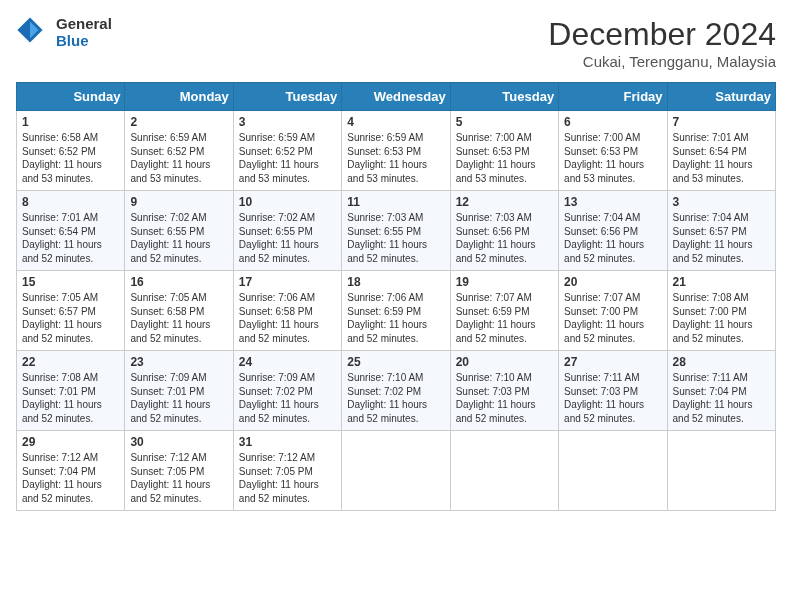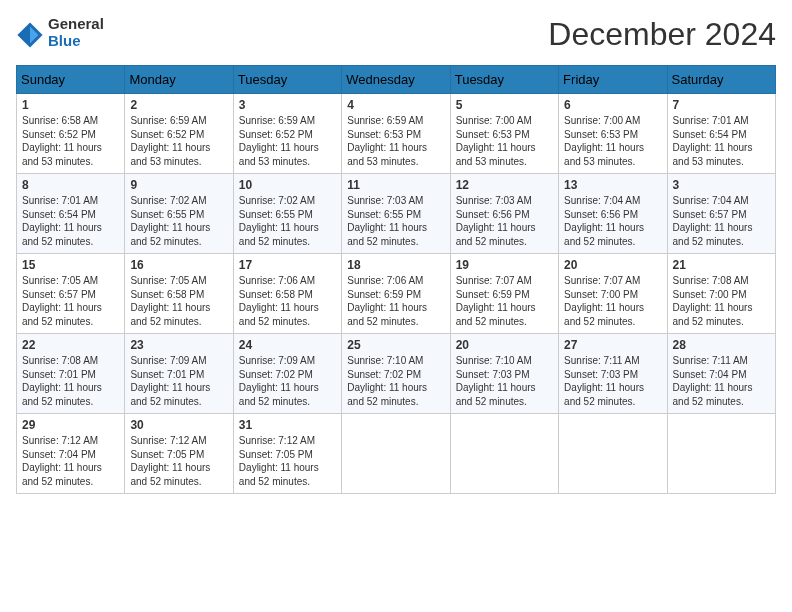--- a/index.html
+++ b/index.html
@@ -11,22 +11,22 @@
       padding: 16px;
     }
     .header-area {
       display: flex;
       justify-content: space-between;
       align-items: flex-start;
       margin-bottom: 12px;
     }
     .logo {
       display: flex;
-      align-items: flex-end;
-      gap: 4px;
+      align-items: flex-start;
+      gap: 12px;
     }
     .logo-text {
       display: flex;
       flex-direction: column;
       font-size: 15px;
       font-weight: bold;
       line-height: 1.1;
       color: #333;
     }
     .logo-text .general { color: #333; }
@@ -47,25 +47,25 @@
       font-size: 15px;
       color: #555;
     }
     .calendar-table {
       width: 100%;
       border-collapse: collapse;
       table-layout: fixed;
     }
     .calendar-table th {
       background: #2980b9;
-      color: #000000;
+      color: #ffffff;
       padding: 6px 4px;
       font-size: 13px;
-      font-weight: normal;
-      text-align: left;
+      font-weight: bold;
+      text-align: right;
       border: 1px solid #2471a3;
     }
     .calendar-table td {
       vertical-align: top;
       border: 1px solid #ccc;
       padding: 4px 5px;
       font-size: 10.5px;
       color: #333;
       height: 80px;
       background: #fff;
@@ -97,20 +97,21 @@
       <polygon points="20,2 38,20 20,38 2,20" fill="#1a6db5"></polygon>
       <polygon points="20,8 32,20 20,32" fill="#4aa3e8"></polygon>
     </svg>
     <div class="logo-text">
       <span class="general">General</span>
       <span class="blue">Blue</span>
     </div>
   </div>
   <div class="title-area">
     <div class="month-title">December 2024</div>
+    <div class="location">Cukai, Terengganu, Malaysia</div>
   </div>
 </div>
 
 <table class="calendar-table">
   <thead>
     <tr>
     <th>Sunday</th>
         <th>Monday</th>
         <th>Tuesday</th>
         <th>Wednesday</th>

